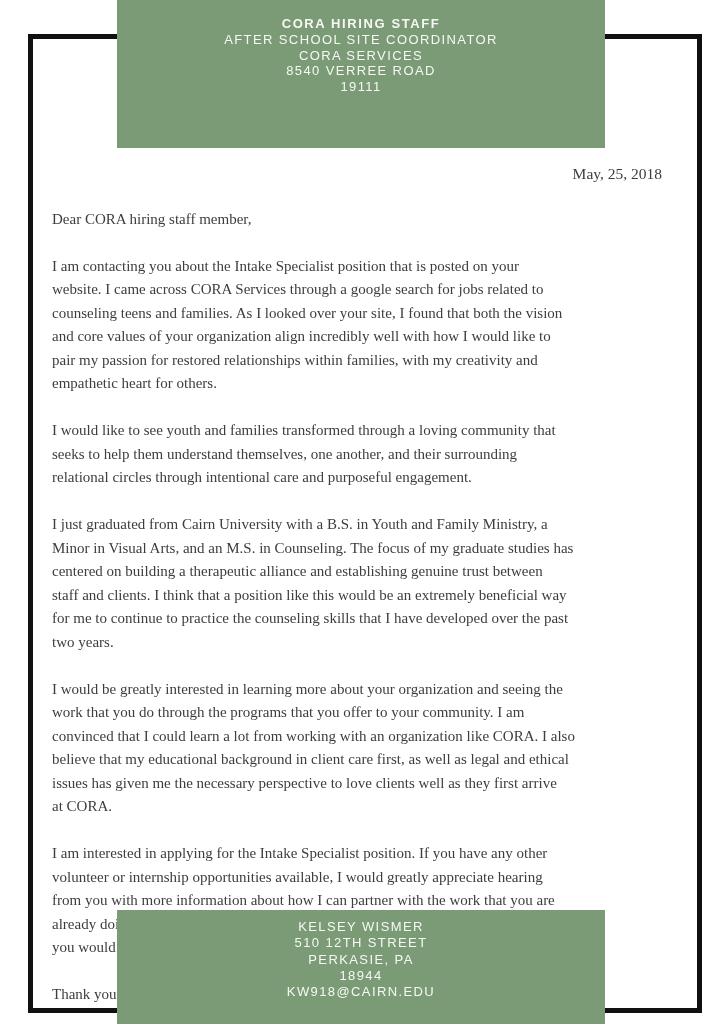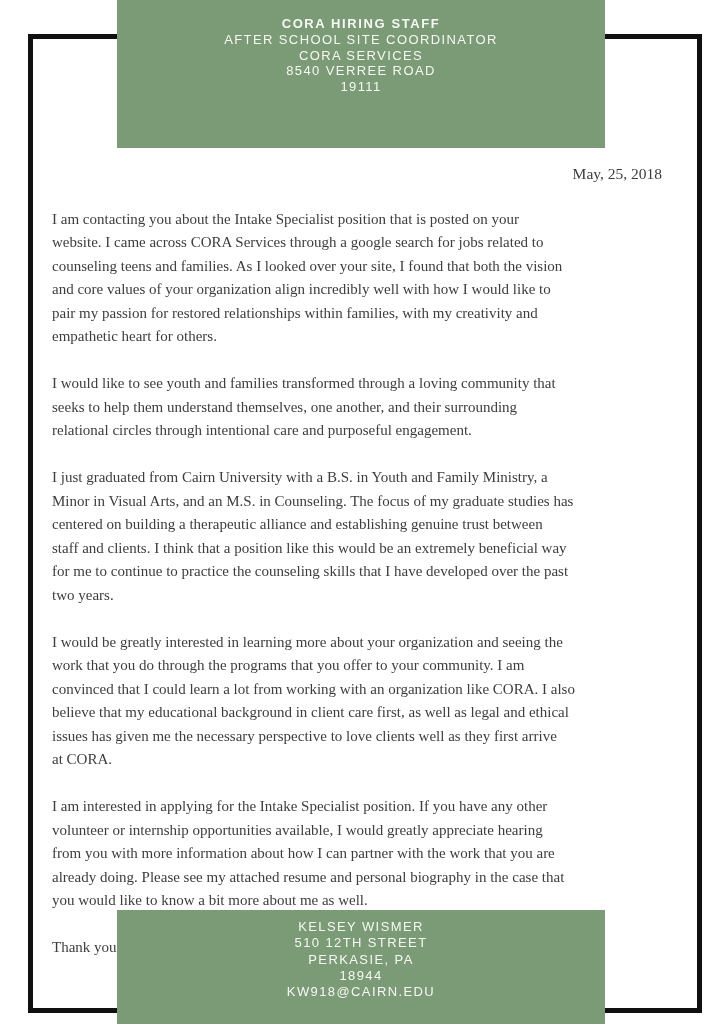--- a/index.html
+++ b/index.html
@@ -91,20 +91,21 @@
     <div class="banner-name">CORA HIRING STAFF</div>
     <div class="banner-line">AFTER SCHOOL SITE COORDINATOR</div>
     <div class="banner-line">CORA SERVICES</div>
     <div class="banner-line">8540 VERREE ROAD</div>
     <div class="banner-line">19111</div>
   </div>
 
   <div class="date">May, 25, 2018</div>
 
   <div class="letter-body">
+    <div>Dear CORA hiring staff member,</div>
     <div>I am contacting you about the Intake Specialist position that is posted on your
 website. I came across CORA Services through a google search for jobs related to
 counseling teens and families. As I looked over your site, I found that both the vision
 and core values of your organization align incredibly well with how I would like to
 pair my passion for restored relationships within families, with my creativity and
 empathetic heart for others.</div>
     <div>I would like to see youth and families transformed through a loving community that
 seeks to help them understand themselves, one another, and their surrounding
 relational circles through intentional care and purposeful engagement.</div>
     <div>I just graduated from Cairn University with a B.S. in Youth and Family Ministry, a

